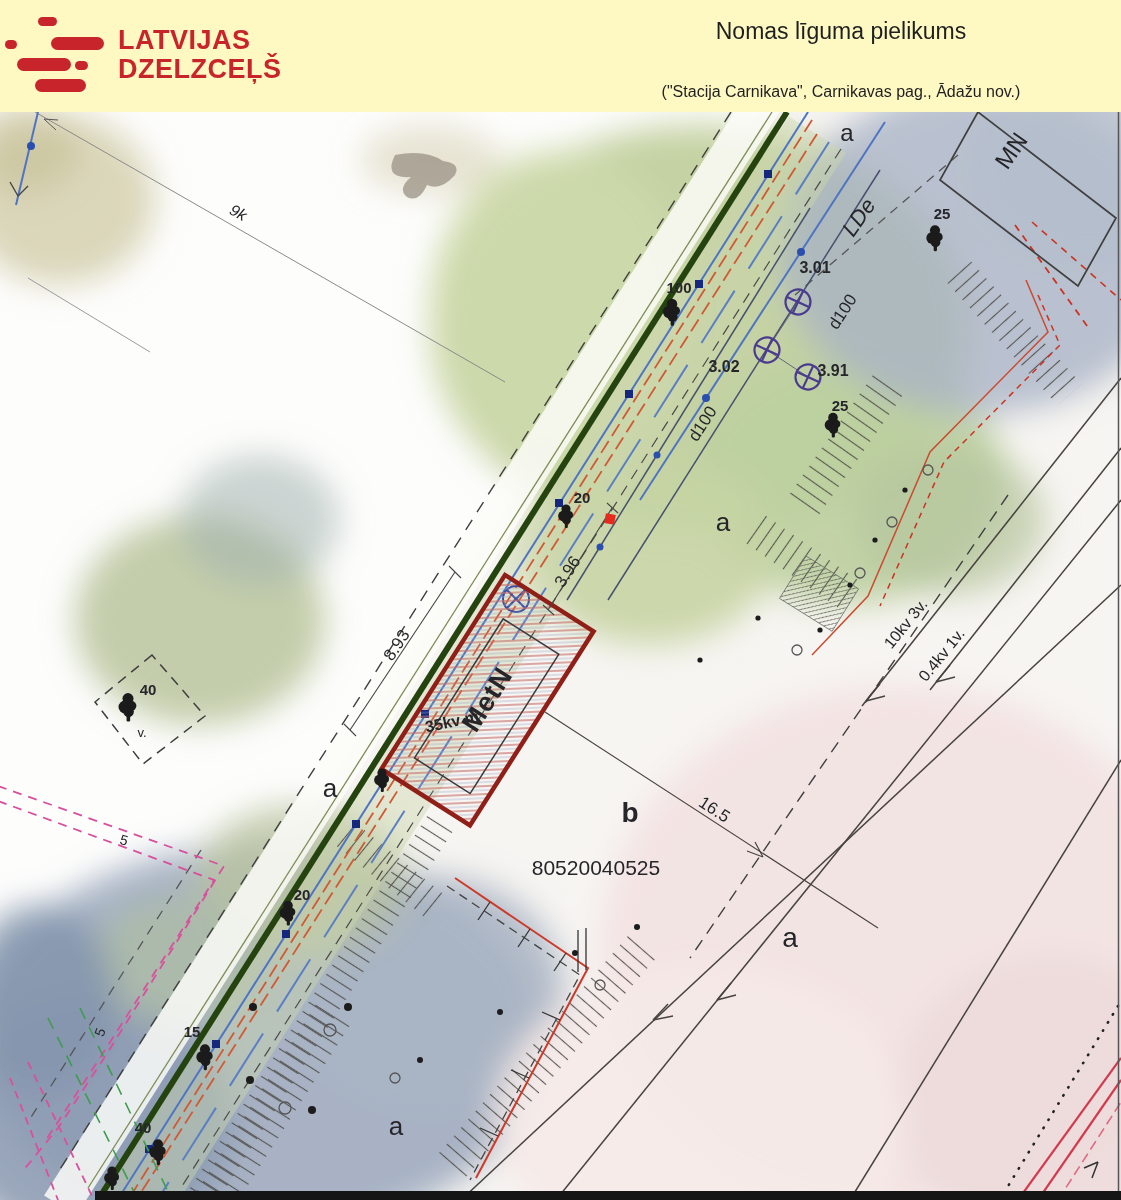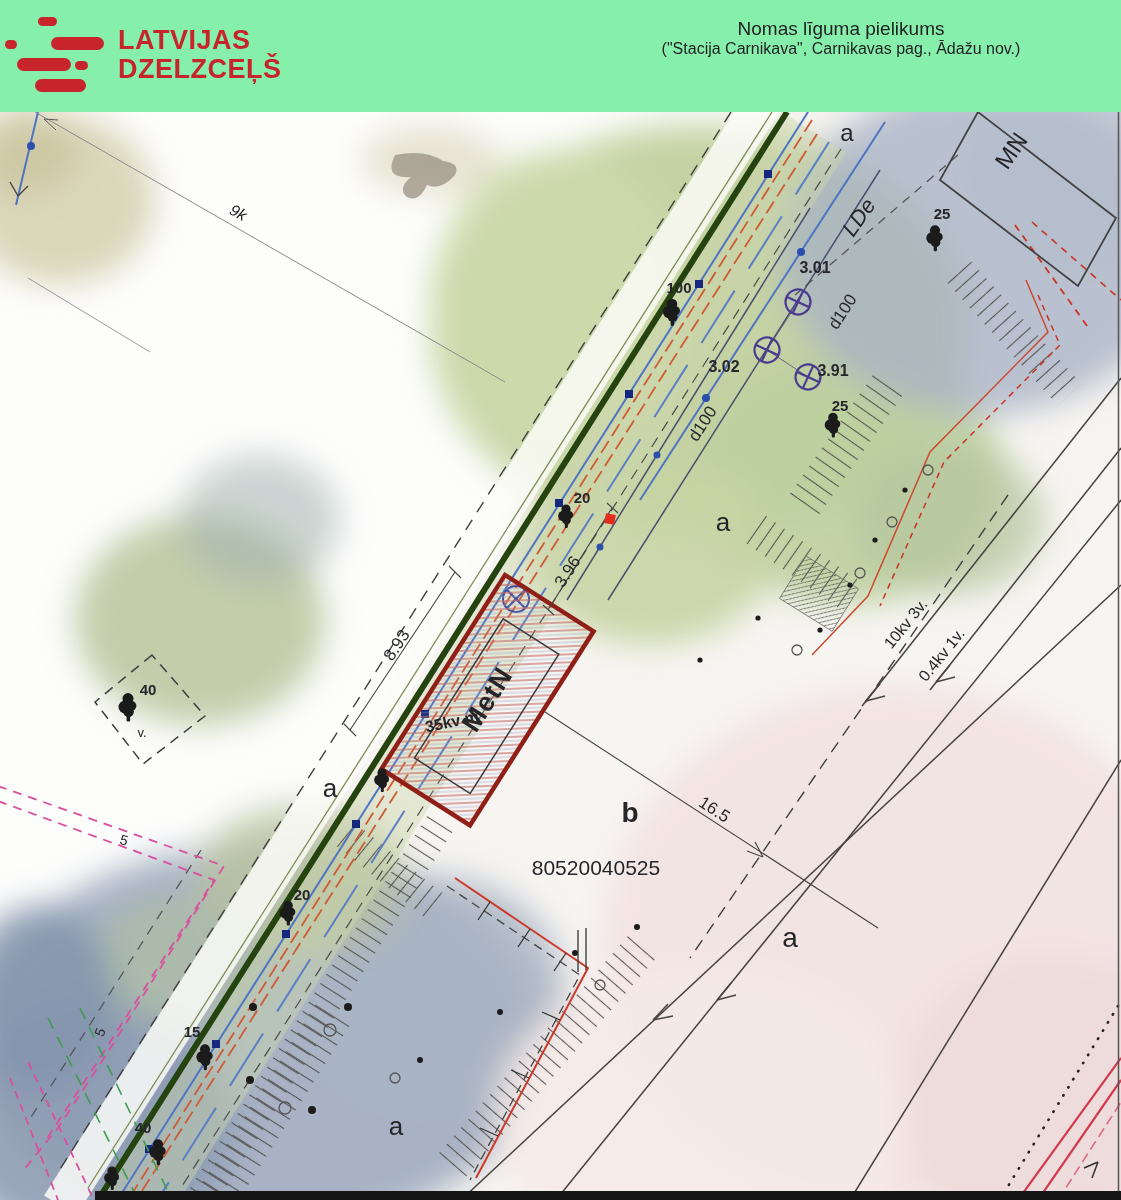--- a/index.html
+++ b/index.html
@@ -1,31 +1,31 @@
 <!DOCTYPE html>
 <html><head>
 <meta charset="utf-8">
 <style>
   html,body{margin:0;padding:0;background:#e8e8e8;}
   .page{position:relative;width:1121px;height:1200px;background:#ffffff;overflow:hidden;
         font-family:"Liberation Sans", sans-serif;}
   .map-svg{position:absolute;left:0;top:0;width:1121px;height:1200px;z-index:1;}
-  .header{position:absolute;left:0;top:0;width:1121px;height:112px;background:#86efac;z-index:3;}
+  .header{position:absolute;left:0;top:0;width:1121px;height:112px;background:#fef9c3;z-index:3;}
   .logo{position:absolute;left:0;top:0;width:300px;height:105px;}
   .logo .bar{position:absolute;background:#c8242b;border-radius:9px;}
   .b1{left:38px;top:17px;width:19px;height:9px;}
   .b2{left:5px;top:40px;width:12px;height:9px;}
   .b3{left:51px;top:37px;width:53px;height:13px;}
   .b4{left:17px;top:58px;width:54px;height:13px;}
   .b5{left:75px;top:61px;width:13px;height:9px;}
   .b6{left:35px;top:79px;width:51px;height:13px;}
   .logo-text{position:absolute;left:118px;top:26px;color:#c8242b;font-weight:bold;
              font-size:27px;line-height:29px;letter-spacing:0.5px;}
   .titles{position:absolute;right:20px;top:18px;width:520px;text-align:center;color:#1f1f1f;}
-  .doc-title{font-size:19px;}
+  .doc-title{font-size:23px;margin-bottom:38px;}
   .doc-subtitle{font-size:16px;}
   svg text{font-family:"Liberation Sans", sans-serif;fill:#26262a;}
 </style>
 </head>
 <body>
 
 <div class="page">
 
   <svg class="map-svg" viewBox="0 0 1121 1200">
     <defs>

